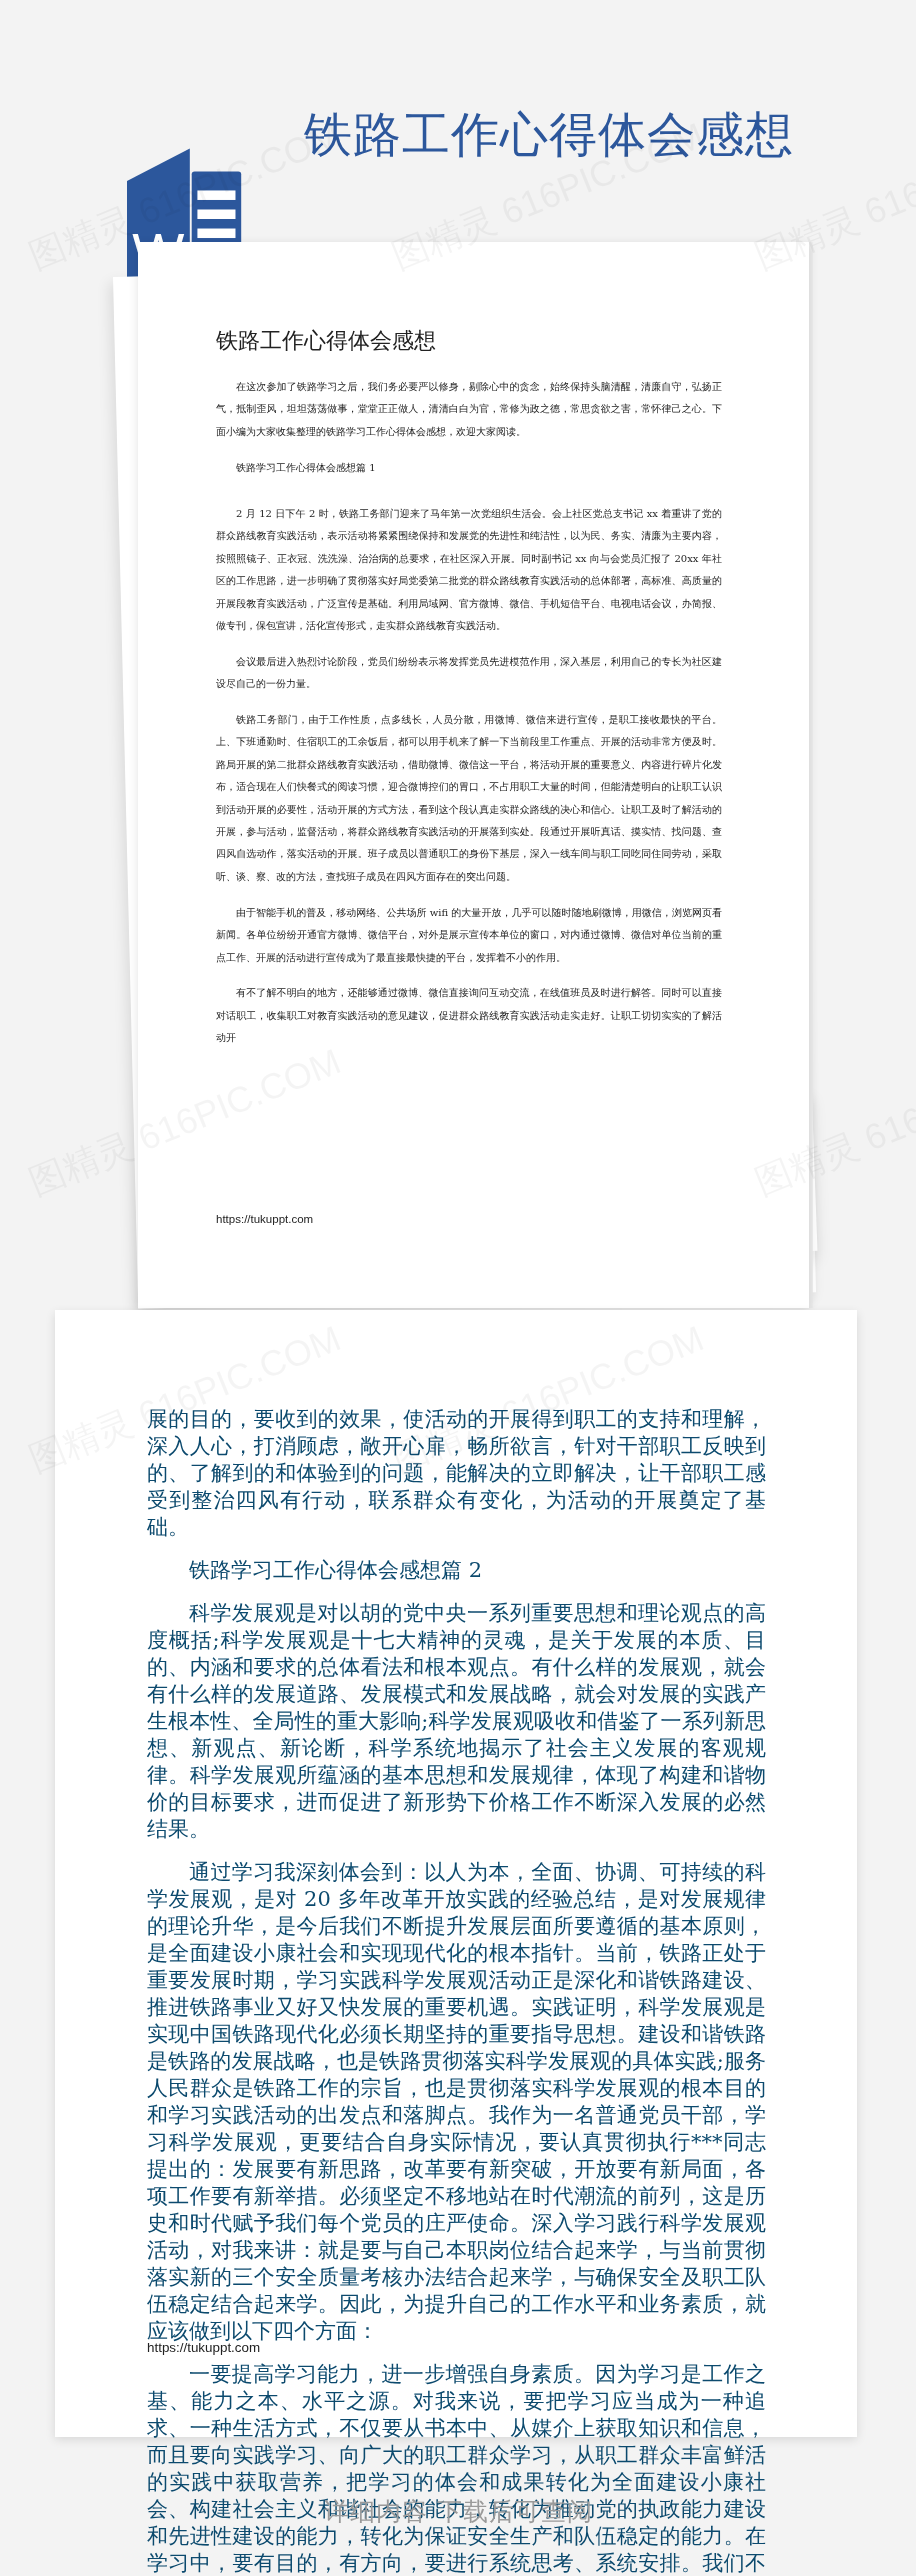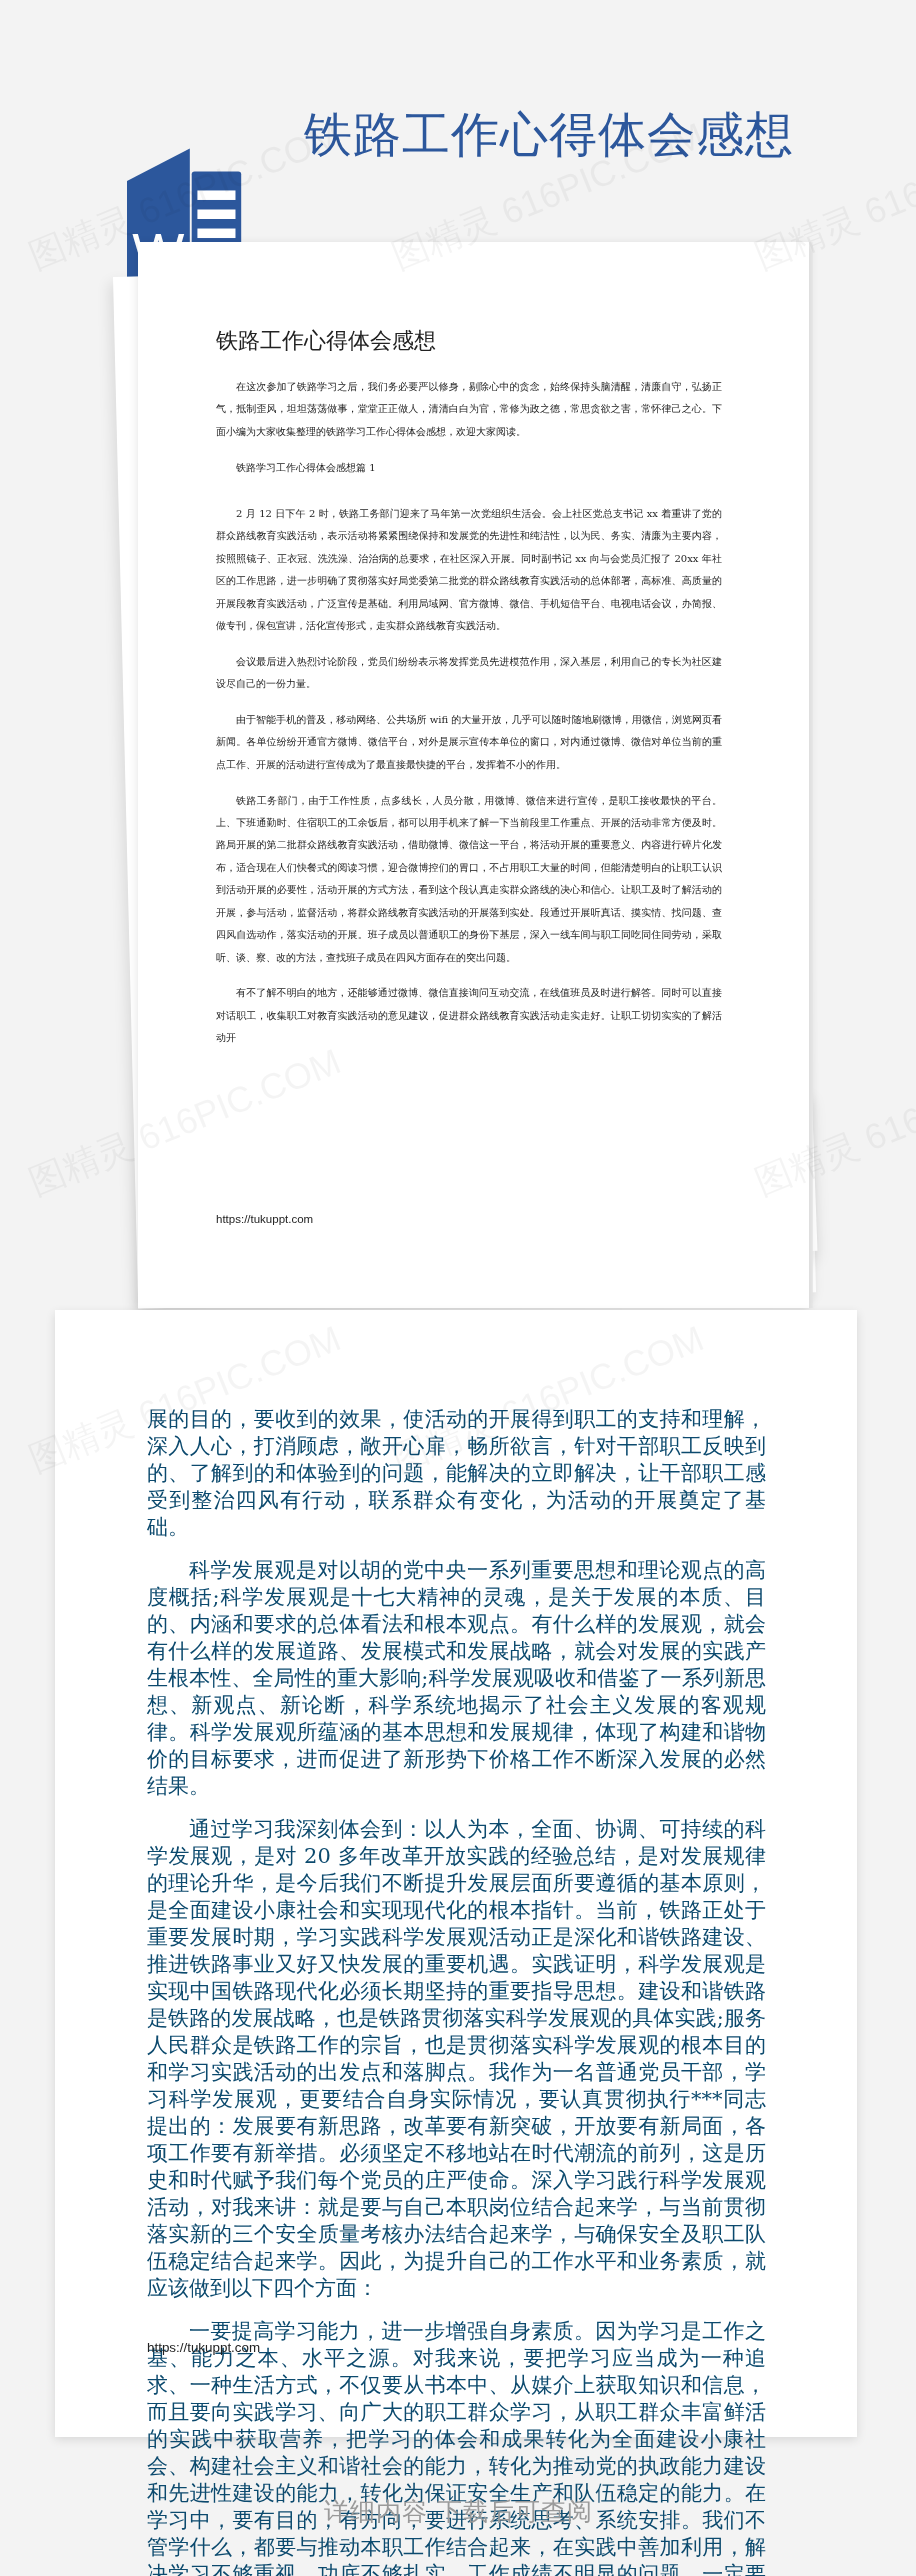--- a/index.html
+++ b/index.html
@@ -112,30 +112,31 @@
 <div class="back-sheet"></div>
 <div class="back-sheet2"></div>
 
 <div class="page1">
   <div class="doc-title">铁路工作心得体会感想</div>
   <div class="body">
     <p>在这次参加了铁路学习之后，我们务必要严以修身，剔除心中的贪念，始终保持头脑清醒，清廉自守，弘扬正气，抵制歪风，坦坦荡荡做事，堂堂正正做人，清清白白为官，常修为政之德，常思贪欲之害，常怀律己之心。下面小编为大家收集整理的铁路学习工作心得体会感想，欢迎大家阅读。</p>
     <p class="subhead">铁路学习工作心得体会感想篇 1</p>
     <p>2 月 12 日下午 2 时，铁路工务部门迎来了马年第一次党组织生活会。会上社区党总支书记 xx 着重讲了党的群众路线教育实践活动，表示活动将紧紧围绕保持和发展党的先进性和纯洁性，以为民、务实、清廉为主要内容，按照照镜子、正衣冠、洗洗澡、治治病的总要求，在社区深入开展。同时副书记 xx 向与会党员汇报了 20xx 年社区的工作思路，进一步明确了贯彻落实好局党委第二批党的群众路线教育实践活动的总体部署，高标准、高质量的开展段教育实践活动，广泛宣传是基础。利用局域网、官方微博、微信、手机短信平台、电视电话会议，办简报、做专刊，保包宣讲，活化宣传形式，走实群众路线教育实践活动。</p>
     <p>会议最后进入热烈讨论阶段，党员们纷纷表示将发挥党员先进模范作用，深入基层，利用自己的专长为社区建设尽自己的一份力量。</p>
+    <p>铁路工务部门，由于工作性质，点多线长，人员分散，用微博、微信来进行宣传，是职工接收最快的平台。上、下班通勤时、住宿职工的工余饭后，都可以用手机来了解一下当前段里工作重点、开展的活动非常方便及时。路局开展的第二批群众路线教育实践活动，借助微博、微信这一平台，将活动开展的重要意义、内容进行碎片化发布，适合现在人们快餐式的阅读习惯，迎合微博控们的胃口，不占用职工大量的时间，但能清楚明白的让职工认识到活动开展的必要性，活动开展的方式方法，看到这个段认真走实群众路线的决心和信心。让职工及时了解活动的开展，参与活动，监督活动，将群众路线教育实践活动的开展落到实处。段通过开展听真话、摸实情、找问题、查四风自选动作，落实活动的开展。班子成员以普通职工的身份下基层，深入一线车间与职工同吃同住同劳动，采取听、谈、察、改的方法，查找班子成员在四风方面存在的突出问题。</p>
     <p>由于智能手机的普及，移动网络、公共场所 wifi 的大量开放，几乎可以随时随地刷微博，用微信，浏览网页看新闻。各单位纷纷开通官方微博、微信平台，对外是展示宣传本单位的窗口，对内通过微博、微信对单位当前的重点工作、开展的活动进行宣传成为了最直接最快捷的平台，发挥着不小的作用。</p>
-    <p>铁路工务部门，由于工作性质，点多线长，人员分散，用微博、微信来进行宣传，是职工接收最快的平台。上、下班通勤时、住宿职工的工余饭后，都可以用手机来了解一下当前段里工作重点、开展的活动非常方便及时。路局开展的第二批群众路线教育实践活动，借助微博、微信这一平台，将活动开展的重要意义、内容进行碎片化发布，适合现在人们快餐式的阅读习惯，迎合微博控们的胃口，不占用职工大量的时间，但能清楚明白的让职工认识到活动开展的必要性，活动开展的方式方法，看到这个段认真走实群众路线的决心和信心。让职工及时了解活动的开展，参与活动，监督活动，将群众路线教育实践活动的开展落到实处。段通过开展听真话、摸实情、找问题、查四风自选动作，落实活动的开展。班子成员以普通职工的身份下基层，深入一线车间与职工同吃同住同劳动，采取听、谈、察、改的方法，查找班子成员在四风方面存在的突出问题。</p>
     <p>有不了解不明白的地方，还能够通过微博、微信直接询问互动交流，在线值班员及时进行解答。同时可以直接对话职工，收集职工对教育实践活动的意见建议，促进群众路线教育实践活动走实走好。让职工切切实实的了解活动开</p>
   </div>
   <div class="footer-url">https://tukuppt.com</div>
 </div>
 
 <div class="page2">
   <div class="body">
     <p class="cont">展的目的，要收到的效果，使活动的开展得到职工的支持和理解，深入人心，打消顾虑，敞开心扉，畅所欲言，针对干部职工反映到的、了解到的和体验到的问题，能解决的立即解决，让干部职工感受到整治四风有行动，联系群众有变化，为活动的开展奠定了基础。</p>
+    <p>铁路学习工作心得体会感想篇 2</p>
     <p>科学发展观是对以胡的党中央一系列重要思想和理论观点的高度概括;科学发展观是十七大精神的灵魂，是关于发展的本质、目的、内涵和要求的总体看法和根本观点。有什么样的发展观，就会有什么样的发展道路、发展模式和发展战略，就会对发展的实践产生根本性、全局性的重大影响;科学发展观吸收和借鉴了一系列新思想、新观点、新论断，科学系统地揭示了社会主义发展的客观规律。科学发展观所蕴涵的基本思想和发展规律，体现了构建和谐物价的目标要求，进而促进了新形势下价格工作不断深入发展的必然结果。</p>
     <p>通过学习我深刻体会到：以人为本，全面、协调、可持续的科学发展观，是对 20 多年改革开放实践的经验总结，是对发展规律的理论升华，是今后我们不断提升发展层面所要遵循的基本原则，是全面建设小康社会和实现现代化的根本指针。当前，铁路正处于重要发展时期，学习实践科学发展观活动正是深化和谐铁路建设、推进铁路事业又好又快发展的重要机遇。实践证明，科学发展观是实现中国铁路现代化必须长期坚持的重要指导思想。建设和谐铁路是铁路的发展战略，也是铁路贯彻落实科学发展观的具体实践;服务人民群众是铁路工作的宗旨，也是贯彻落实科学发展观的根本目的和学习实践活动的出发点和落脚点。我作为一名普通党员干部，学习科学发展观，更要结合自身实际情况，要认真贯彻执行***同志提出的：发展要有新思路，改革要有新突破，开放要有新局面，各项工作要有新举措。必须坚定不移地站在时代潮流的前列，这是历史和时代赋予我们每个党员的庄严使命。深入学习践行科学发展观活动，对我来讲：就是要与自己本职岗位结合起来学，与当前贯彻落实新的三个安全质量考核办法结合起来学，与确保安全及职工队伍稳定结合起来学。因此，为提升自己的工作水平和业务素质，就应该做到以下四个方面：</p>
     <p>一要提高学习能力，进一步增强自身素质。因为学习是工作之基、能力之本、水平之源。对我来说，要把学习应当成为一种追求、一种生活方式，不仅要从书本中、从媒介上获取知识和信息，而且要向实践学习、向广大的职工群众学习，从职工群众丰富鲜活的实践中获取营养，把学习的体会和成果转化为全面建设小康社会、构建社会主义和谐社会的能力，转化为推动党的执政能力建设和先进性建设的能力，转化为保证安全生产和队伍稳定的能力。在学习中，要有目的，有方向，要进行系统思考、系统安排。我们不管学什么，都要与推动本职工作结合起来，在实践中善加利用，解决学习不够重视，功底不够扎实，工作成绩不明显的问题。一定要有一种学习的危机感、紧迫感，把学习知识、提高素质作为生存和发展的紧迫任务，把学习当作一种工作和追求，牢固树立终身学习的观念，要通过学习，不断提高理论水平，提高知识层次，增强做好本职工作的能力。</p>
   </div>
   <div class="footer-url">https://tukuppt.com</div>
 </div>
 
 <div class="wm" style="left:19px;top:172px;"><span>图精灵</span> <span>616PIC.COM</span></div>
 <div class="wm" style="left:382px;top:172px;"><span>图精灵</span> <span>616PIC.COM</span></div>
 <div class="wm" style="left:745px;top:172px;"><span>图精灵</span> <span>616PIC.COM</span></div>

